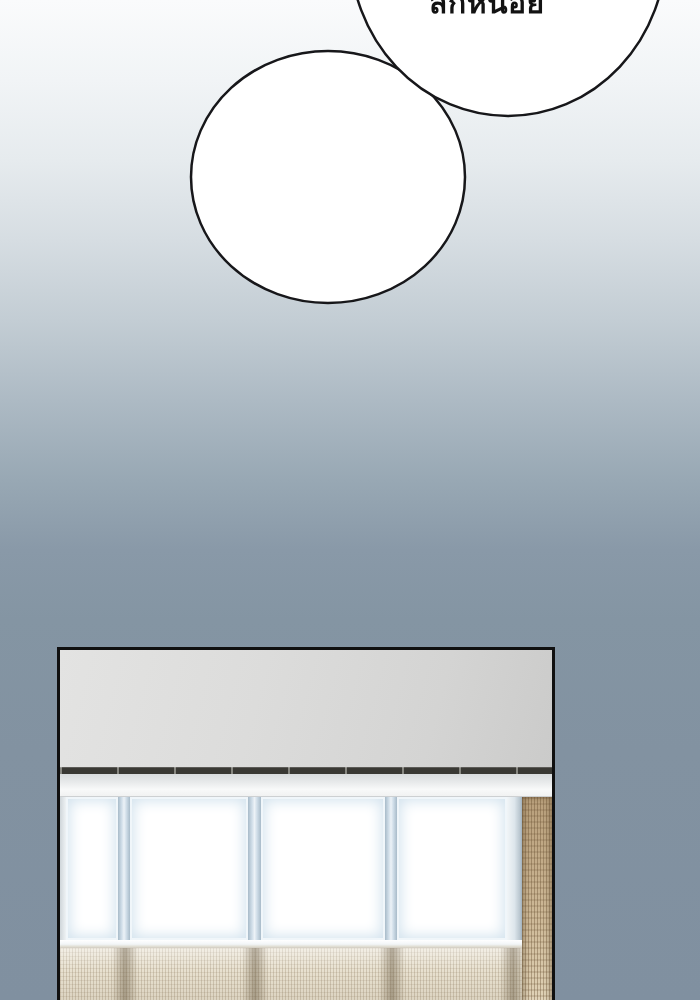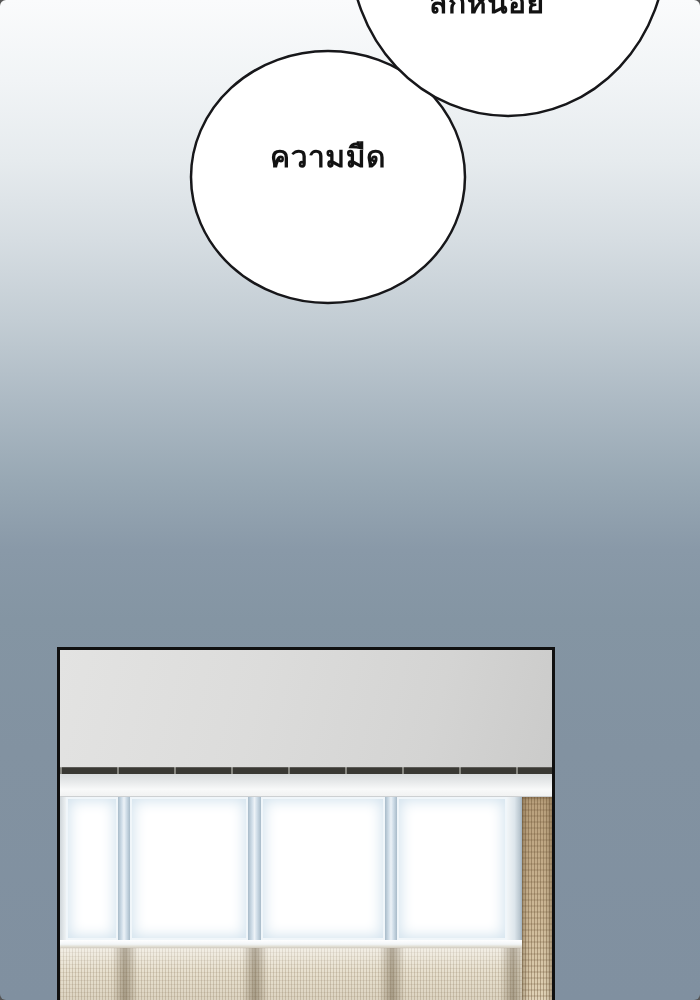--- a/index.html
+++ b/index.html
@@ -3,21 +3,20 @@
 <meta charset="utf-8">
 <style>
   html,body{margin:0;padding:0;background:#555;}
   .stage{
     position:relative;width:700px;height:1000px;overflow:hidden;
     font-family:"DejaVu Sans","Liberation Sans",sans-serif;
     background:linear-gradient(180deg,
       #fafbfc 0%, #f1f4f6 8%, #e6ebee 16%, #d6dde2 24%,
       #c3cdd4 32%, #adbac4 40%, #98a8b4 48%, #8999a8 55%,
       #8495a3 62%, #8292a1 75%, #8090a0 100%);
-    border-radius:6px;
   }
   
   .bubble-layer{position:absolute;left:0;top:0;width:700px;height:1000px;}
   .bubble-text{
     position:absolute;color:#121212;font-weight:700;text-align:center;
     letter-spacing:0.5px;
   }
   .bubble-text-top{top:-17px;left:377px;width:220px;font-size:30px;line-height:40px;}
   .bubble-text-main{top:135px;left:193px;width:270px;font-size:30px;line-height:43px;}
   .bubble-text-main span{display:block;}
@@ -72,21 +71,20 @@
 <div class="stage">
 
   <svg class="bubble-layer" viewBox="0 0 700 1000" width="700" height="1000" aria-hidden="true">
     <ellipse cx="328" cy="177" rx="137" ry="126" fill="#ffffff" stroke="#17171a" stroke-width="2.5"></ellipse>
     <ellipse cx="508" cy="-52" rx="158" ry="168" fill="#ffffff" stroke="#17171a" stroke-width="2.5"></ellipse>
   </svg>
 
   <div class="bubble-text bubble-text-top">สักหน่อย</div>
 
   <div class="bubble-text bubble-text-main">
-    <span>ความมืด</span>
   </div>
 
   <div class="panel">
     <div class="ceiling"></div>
     <div class="rail"></div>
     <div class="valance"></div>
 
     <div class="windows">
       <div class="frame-l"></div>
       <div class="pane pane1"></div>

